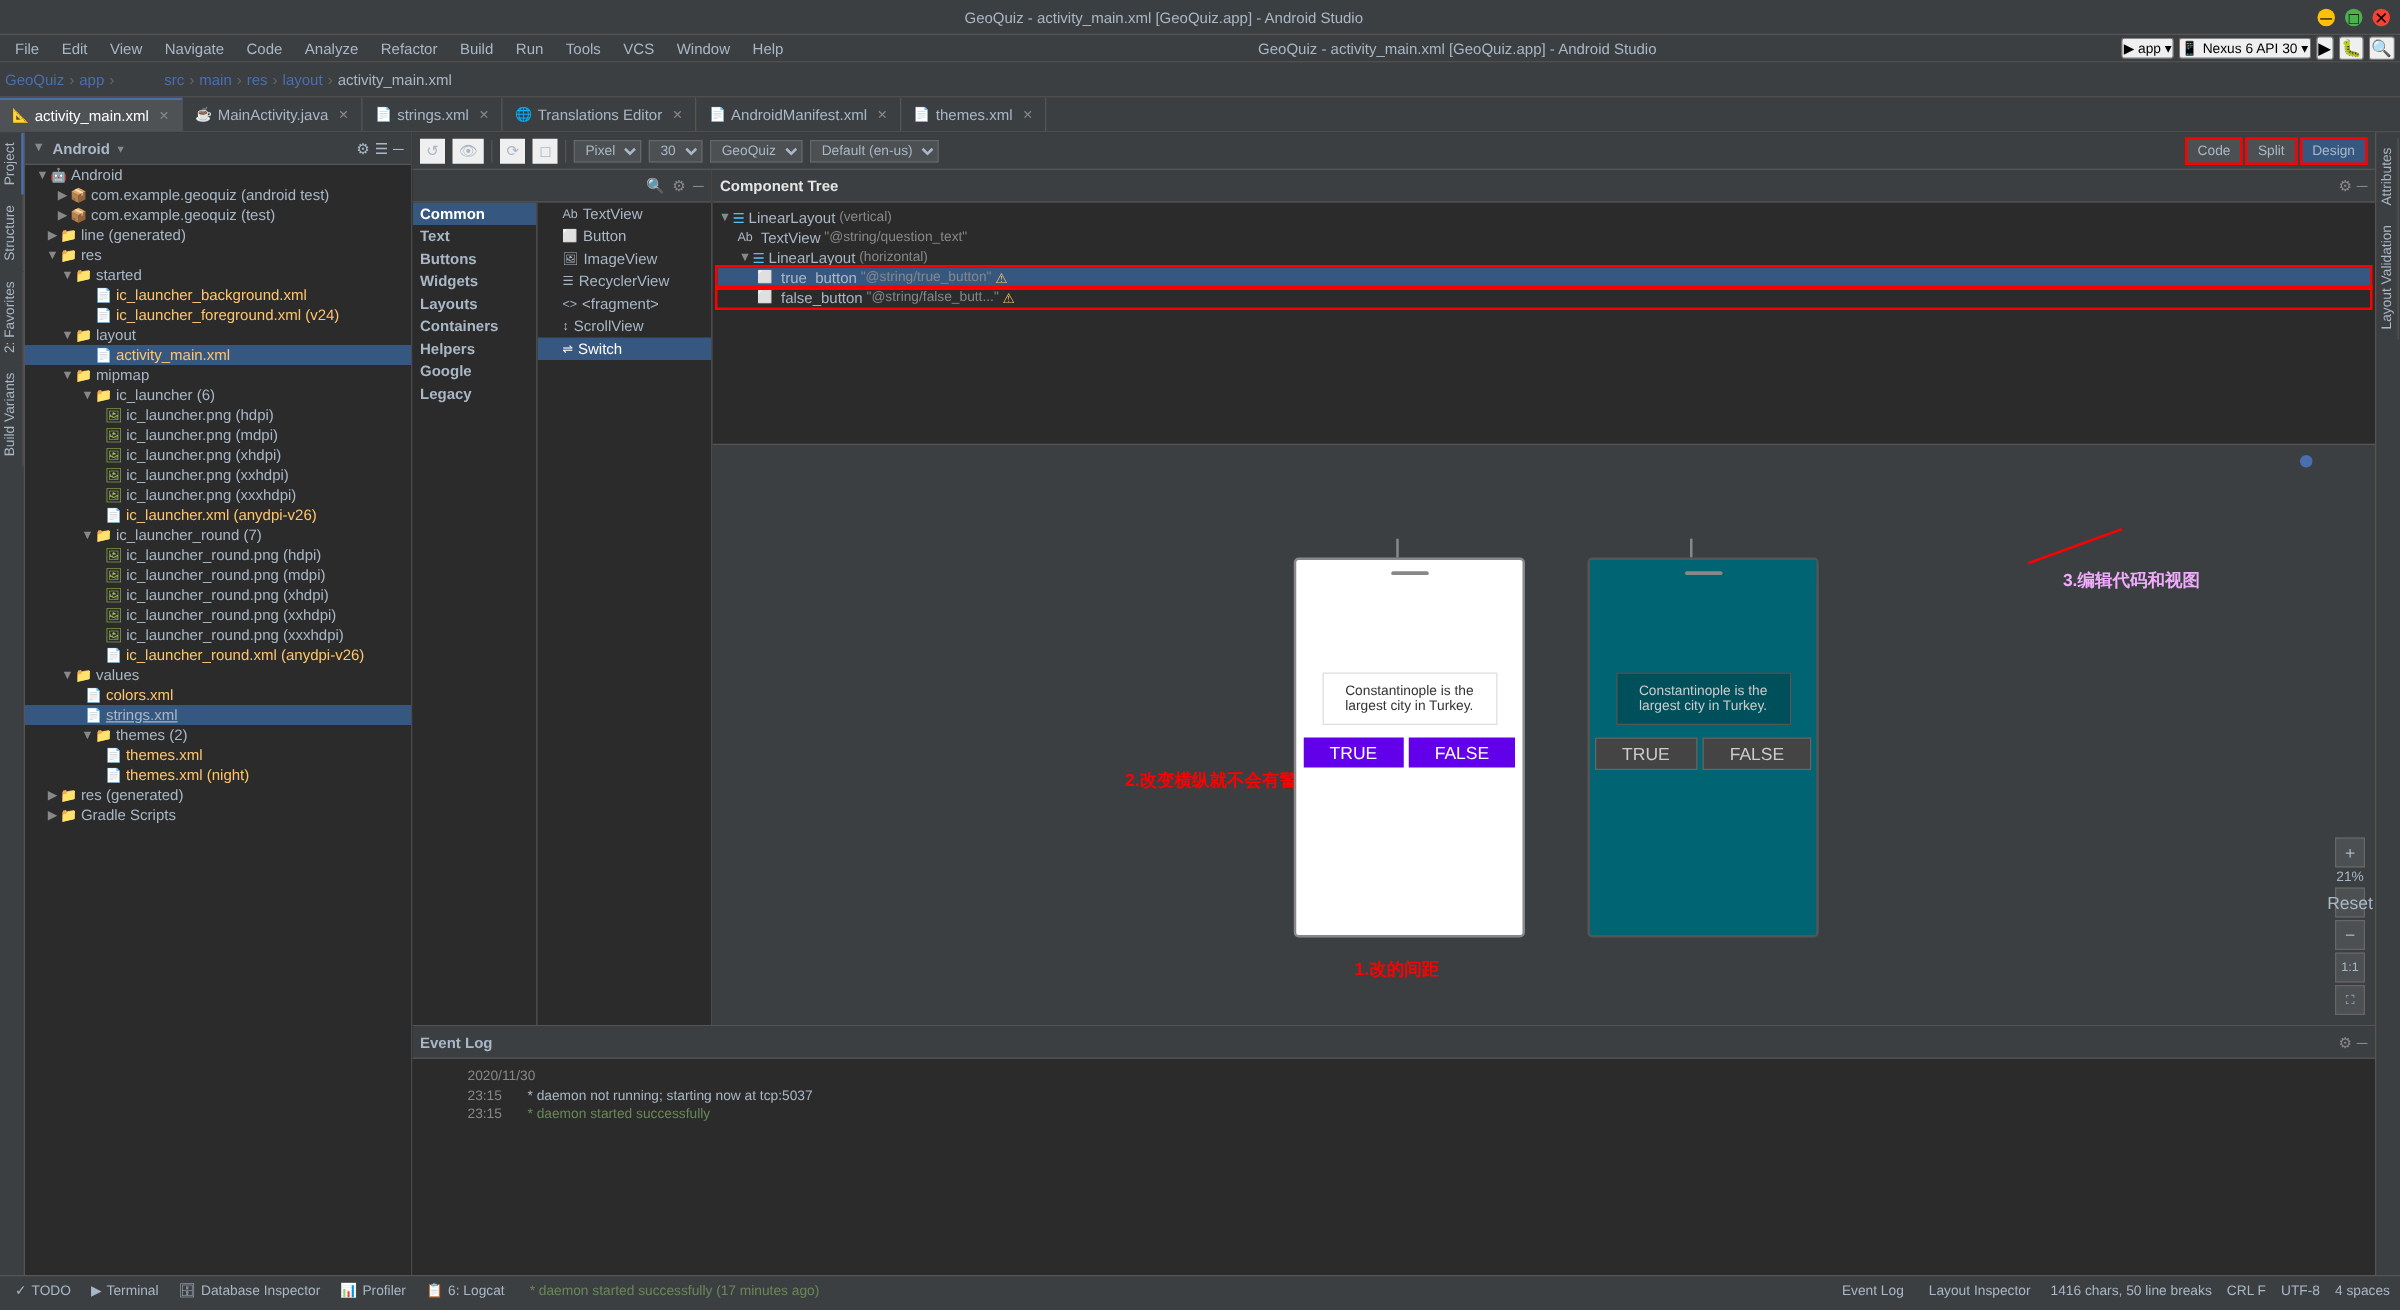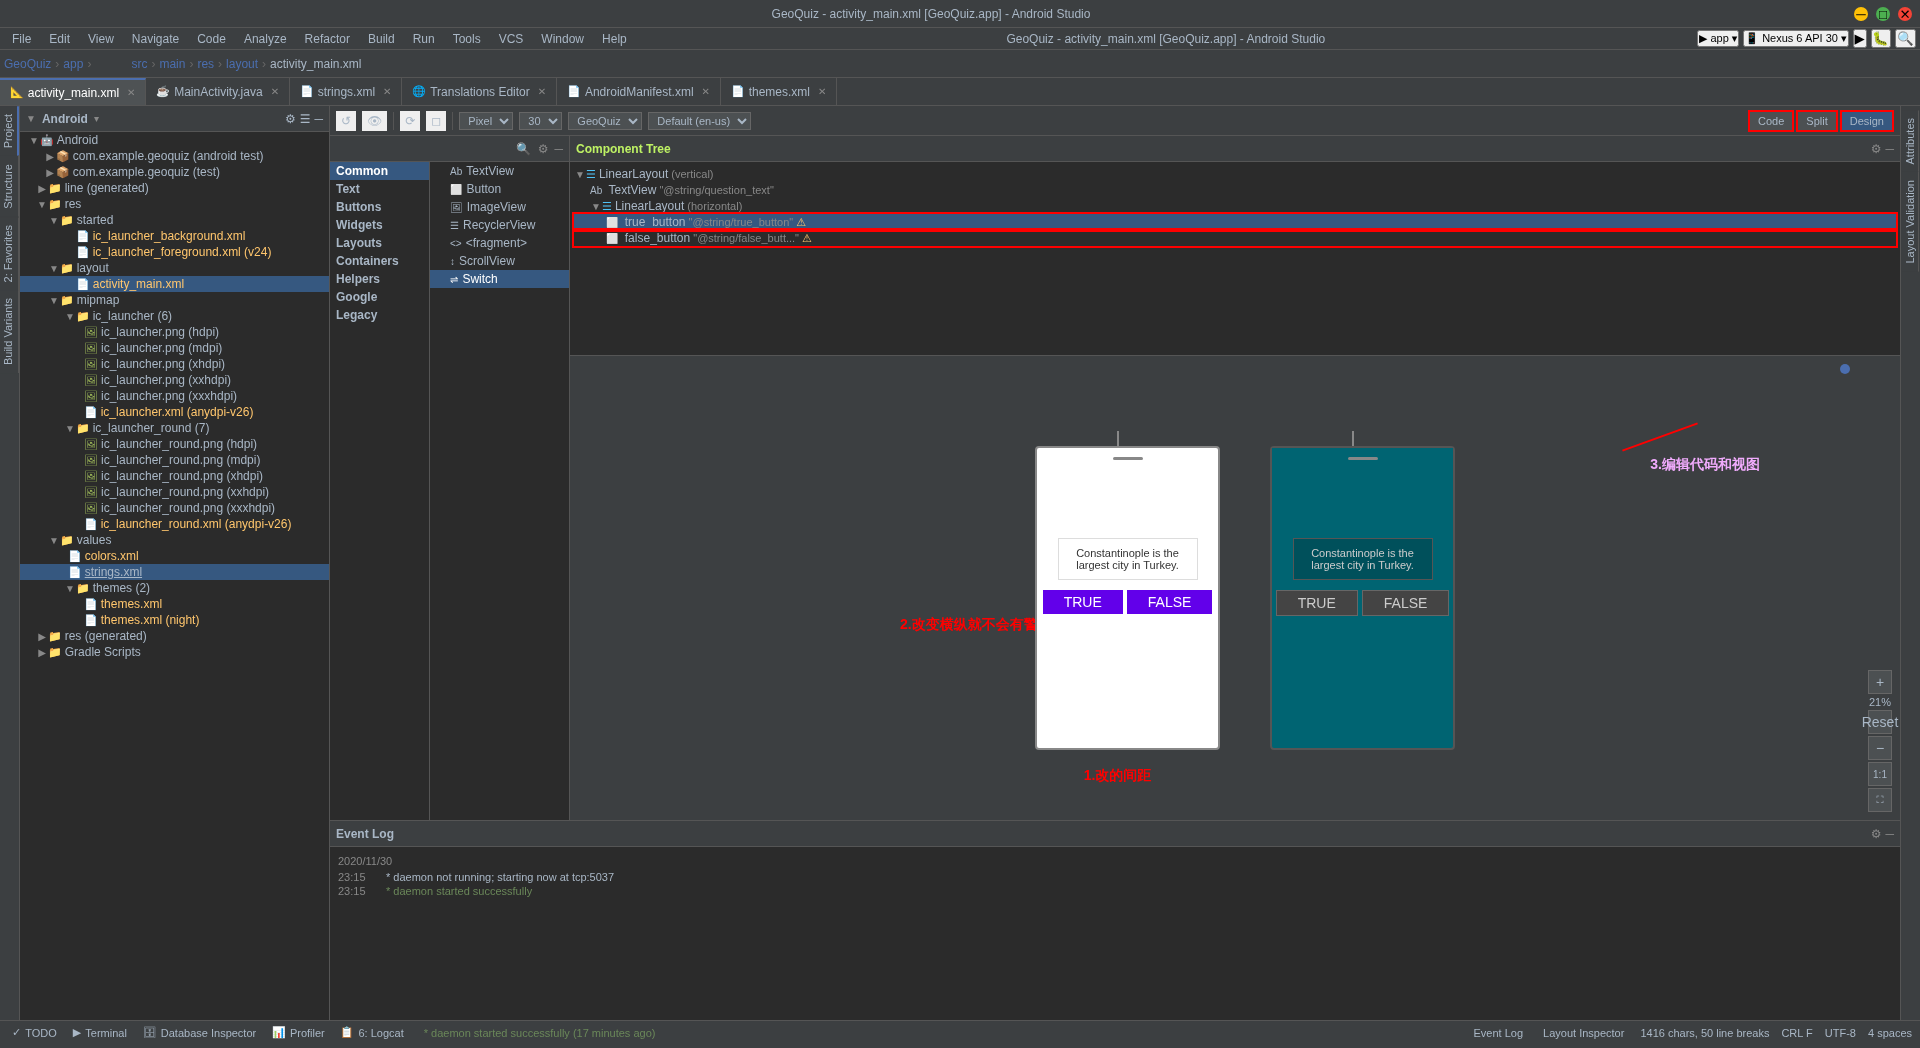--- a/index.html
+++ b/index.html
@@ -58,21 +58,21 @@
     #palette-header .ph-actions { display: flex; gap: 6px; }
     #palette-header .ph-btn { color: #888; cursor: pointer; font-size: 12px; }
     .palette-category { padding: 2px 6px; color: #a9b7c6; font-weight: bold; font-size: 12px; cursor: pointer; display: flex; align-items: center; gap: 4px; }
     .palette-item { padding: 2px 6px 2px 20px; color: #a9b7c6; font-size: 12px; cursor: pointer; display: flex; align-items: center; gap: 4px; }
     .palette-item.selected { background: #365880; color: #fff; }
 
     
     #comp-canvas { display: flex; flex: 1; flex-direction: column; }
     #comp-tree-panel { height: 220px; border-bottom: 1px solid #555; overflow-y: auto; }
     #comp-tree-header { height: 26px; background: #3c3f41; display: flex; align-items: center; padding: 0 6px; border-bottom: 1px solid #555; justify-content: space-between; }
-    #comp-tree-header .cth-title { font-weight: bold; color: #bef264; font-size: 12px; }
+    #comp-tree-header .cth-title { font-weight: bold; color: #e5e5e5; font-size: 12px; }
     #comp-tree-header .cth-actions { display: flex; gap: 4px; }
     #comp-tree-header .cth-btn { color: #888; cursor: pointer; font-size: 12px; }
 
     
     #canvas-area { flex: 1; background: #3c3f41; position: relative; overflow: hidden; display: flex; align-items: center; justify-content: center; }
     #canvas-inner { display: flex; gap: 30px; align-items: flex-start; margin-top: 20px; }
     .phone-frame { width: 185px; background: white; border: 2px solid #888; border-radius: 4px; position: relative; margin-left: 20px; }
     .phone-frame.dark { background: #006472; border-color: #555; }
     .phone-top-bar { height: 20px; display: flex; justify-content: center; align-items: center; }
     .phone-top-bar::before { content: ''; width: 30px; height: 3px; background: #888; border-radius: 2px; }
@@ -89,21 +89,21 @@
     
     #statusbar { height: 24px; background: #3c3f41; display: flex; align-items: center; padding: 0 8px; border-top: 1px solid #555; gap: 16px; font-size: 11px; color: #a9b7c6; justify-content: space-between; }
     #statusbar .sb-left { display: flex; align-items: center; gap: 8px; }
     #statusbar .sb-right { display: flex; align-items: center; gap: 12px; }
     #statusbar .sb-item { display: flex; align-items: center; gap: 4px; cursor: pointer; padding: 0 4px; }
 
     
     #event-log { height: 200px; background: #2b2b2b; border-top: 1px solid #555; display: flex; flex-direction: column; }
     #event-log-header { height: 26px; background: #3c3f41; display: flex; align-items: center; padding: 0 6px; border-bottom: 1px solid #555; justify-content: space-between; }
     #event-log-header .elh-title { font-weight: bold; color: #a9b7c6; font-size: 12px; }
-    #event-log-content { flex: 1; overflow-y: auto; padding: 4px 8px; }
+    #event-log-content { flex: 1; overflow-y: auto; padding: 4px 8px; margin-left: 36px; }
     .log-date { color: #888; font-size: 11px; margin: 4px 0; }
     .log-entry { display: flex; gap: 8px; font-size: 11px; margin: 2px 0; }
     .log-time { color: #888; min-width: 40px; }
     .log-msg { color: #a9b7c6; }
     .log-msg.success { color: #6a8759; }
 
     
     .zoom-controls { position: absolute; right: 8px; bottom: 8px; display: flex; flex-direction: column; align-items: center; gap: 2px; }
     .zoom-btn { width: 24px; height: 24px; background: #4c5052; border: 1px solid #666; color: #a9b7c6; cursor: pointer; display: flex; align-items: center; justify-content: center; font-size: 14px; }
     .zoom-level { font-size: 11px; color: #a9b7c6; text-align: center; }

